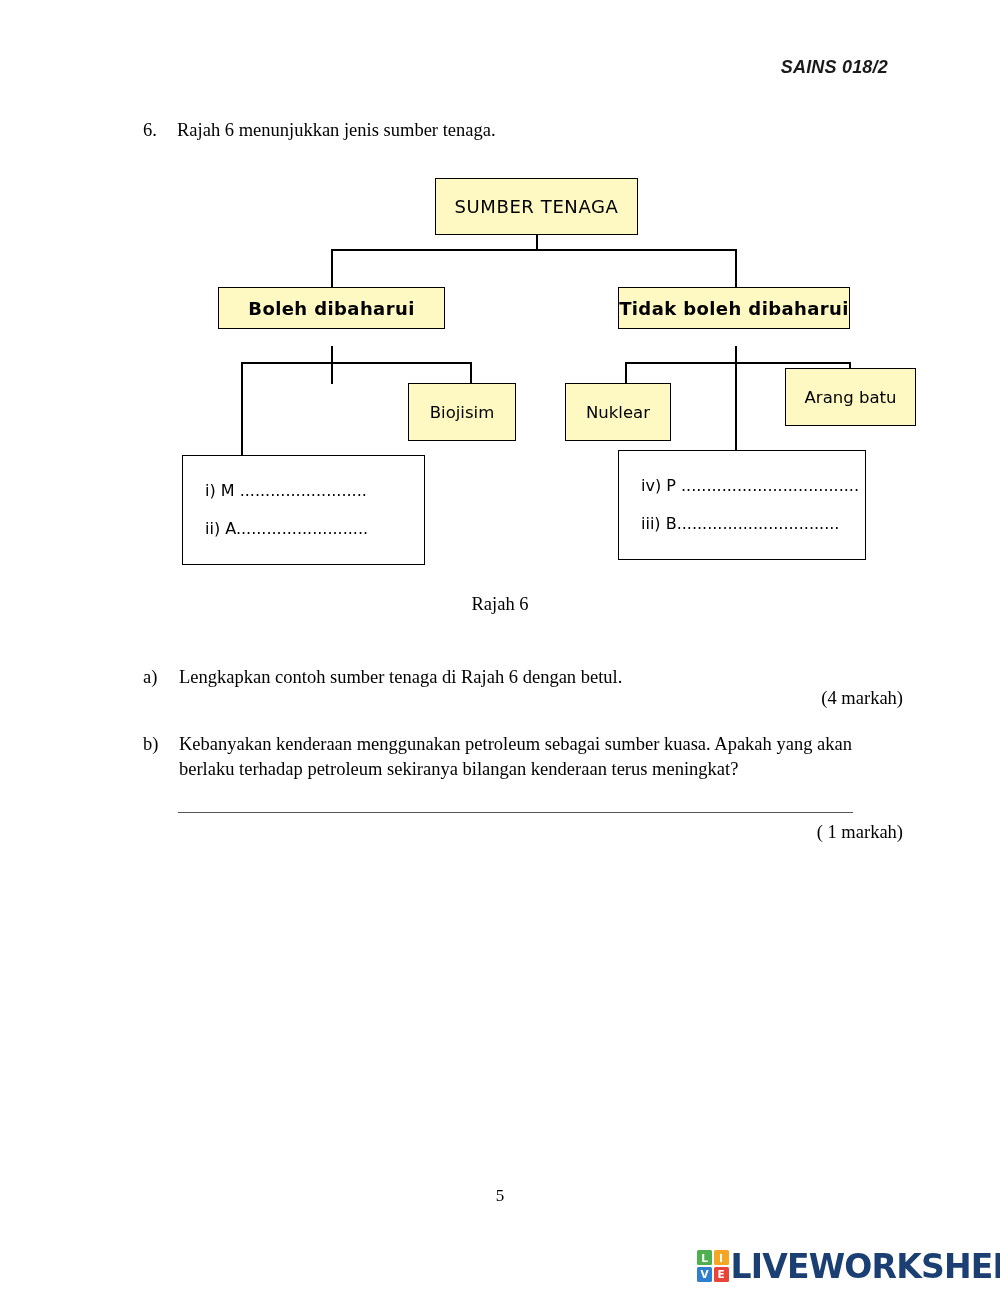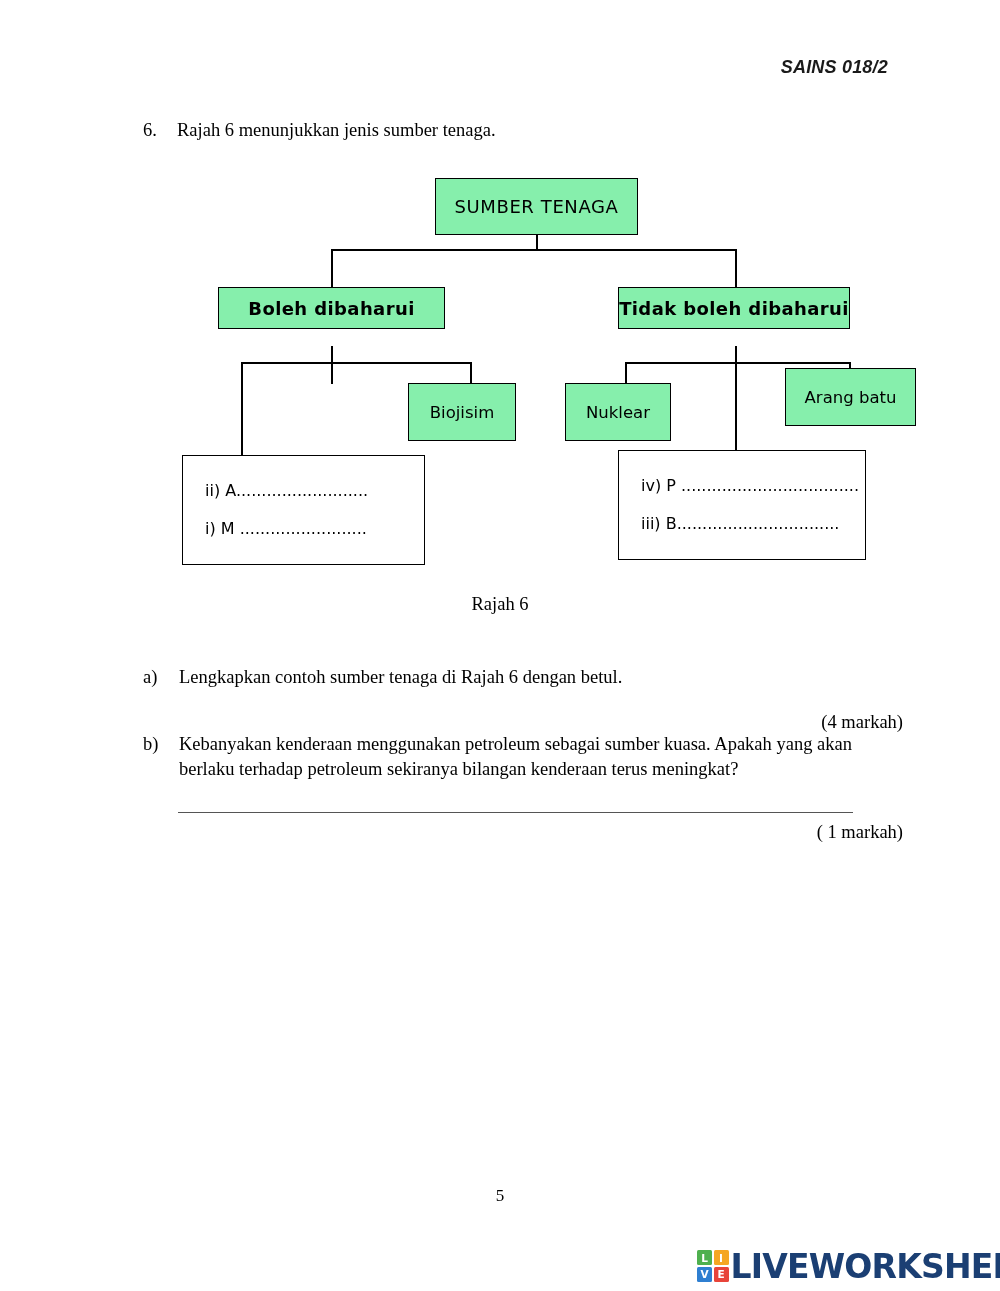--- a/index.html
+++ b/index.html
@@ -53,21 +53,21 @@
     position: absolute;
     top: 160px;
     left: 0;
     width: 1000px;
     height: 430px;
   }
   .node {
     position: absolute;
     box-sizing: border-box;
     border: 1.6px solid #000;
-    background: #86efac;
+    background: #fef9c3;
     display: flex;
     align-items: center;
     justify-content: center;
     font-family: "DejaVu Sans", sans-serif;
     color: #000;
     z-index: 2;
   }
   .node-root {
     left: 435px;
     top: 18px;
@@ -146,21 +146,21 @@
     margin-left: 36px;
   }
   .part-a { top: 665px; }
   .part-b { top: 732px; }
 
   .marks {
     position: absolute;
     right: 97px;
     font-size: 18.5px;
   }
-  .marks-a { top: 688px; margin-top: 24px; }
+  .marks-a { top: 688px; }
   .marks-b { top: 822px; }
 
   .answer-rule {
     position: absolute;
     left: 178px;
     top: 812px;
     width: 675px;
     border-bottom: 1.3px solid #555;
   }
 
@@ -237,22 +237,22 @@
 
     <div class="conn-v" style="left:241px; top:202px; height:95px;"></div>
 
     <div class="conn-v" style="left:331px; top:202px; height:22px;"></div>
 
     <div class="conn-v" style="left:470px; top:202px; height:22px;"></div>
 
     <div class="node node-leaf node-bio">Biojisim</div>
 
     <div class="answer-box answer-left">
+      <div>i) M .........................</div>
       <div>ii) A..........................</div>
-      <div>i) M .........................</div>
     </div>
 
     <div class="node node-l2 node-nonren">Tidak boleh dibaharui</div>
 
     <div class="conn-v" style="left:735px; top:186px; height:111px;"></div>
 
     <div class="conn-h" style="left:625px; top:202px; width:226px;"></div>
 
     <div class="conn-v" style="left:625px; top:202px; height:22px;"></div>
 

